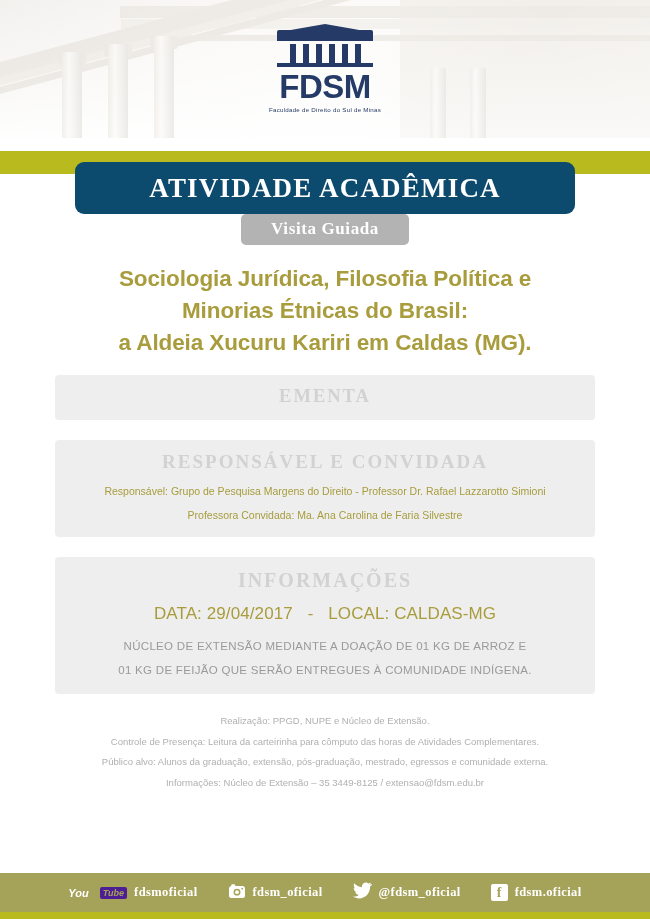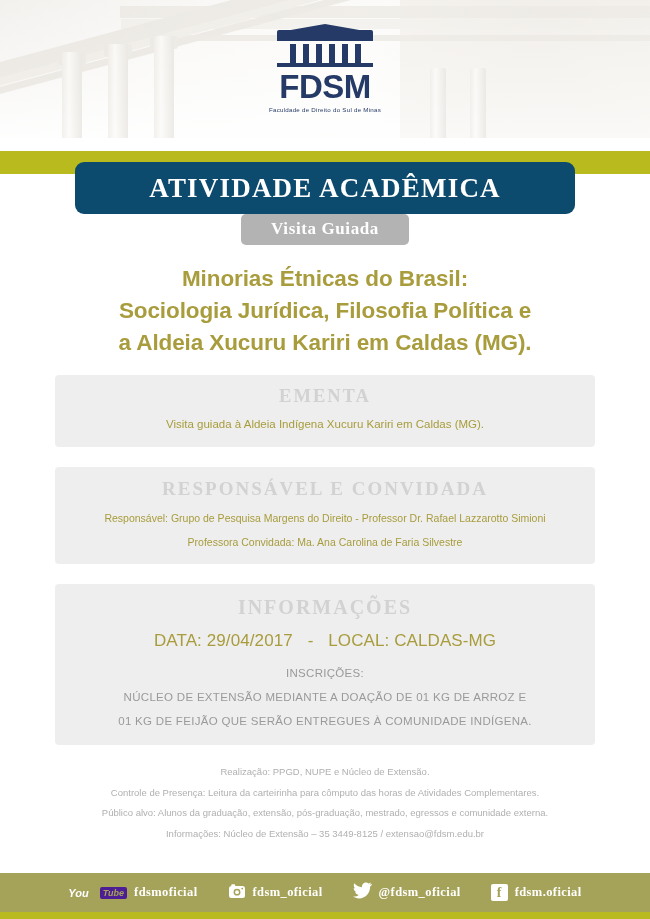--- a/index.html
+++ b/index.html
@@ -328,47 +328,45 @@
   <div class="banner-box">
     <span class="banner-text">ATIVIDADE ACADÊMICA</span>
   </div>
 </div>
 
 <div class="pill-row">
   <span class="pill">Visita Guiada</span>
 </div>
 
 <div class="event-title">
+  <div>Sociologia Jurídica, Filosofia Política e</div>
   <div>Minorias Étnicas do Brasil:</div>
-  <div>Sociologia Jurídica, Filosofia Política e</div>
   <div>a Aldeia Xucuru Kariri em Caldas (MG).</div>
 </div>
 
 <div class="panel" id="panel-ementa">
   <div class="panel-heading">EMENTA</div>
-  <div class="panel-line">Visita guiada à Aldeia Indígena Xucuru Kariri em Caldas (MG).</div>
 </div>
 
 <div class="panel" id="panel-resp">
   <div class="panel-heading">RESPONSÁVEL E CONVIDADA</div>
   <div class="panel-line">Responsável: Grupo de Pesquisa Margens do Direito - Professor Dr. Rafael Lazzarotto Simioni</div>
   <div class="panel-line">Professora Convidada: Ma. Ana Carolina de Faria Silvestre</div>
 </div>
 
 <div class="panel" id="panel-info">
   <div class="panel-heading">INFORMAÇÕES</div>
 
   <div class="info-main">
     <span>DATA: 29/04/2017</span>
     <span class="info-sep">-</span>
     <span>LOCAL: CALDAS-MG</span>
   </div>
 
 
-  <div class="info-note">INSCRIÇÕES:</div>
   <div class="info-note">NÚCLEO DE EXTENSÃO MEDIANTE A DOAÇÃO DE 01 KG DE ARROZ E</div>
   <div class="info-note">01 KG DE FEIJÃO QUE SERÃO ENTREGUES À COMUNIDADE INDÍGENA.</div>
 </div>
 
 <div class="foot-block">
   <div class="foot-line">Realização: PPGD, NUPE e Núcleo de Extensão.</div>
   <div class="foot-line">Controle de Presença: Leitura da carteirinha para cômputo das horas de Atividades Complementares.</div>
   <div class="foot-line">Público alvo: Alunos da graduação, extensão, pós-graduação, mestrado, egressos e comunidade externa.</div>
   <div class="foot-line">Informações: Núcleo de Extensão – 35 3449-8125 / extensao@fdsm.edu.br</div>
 </div>

